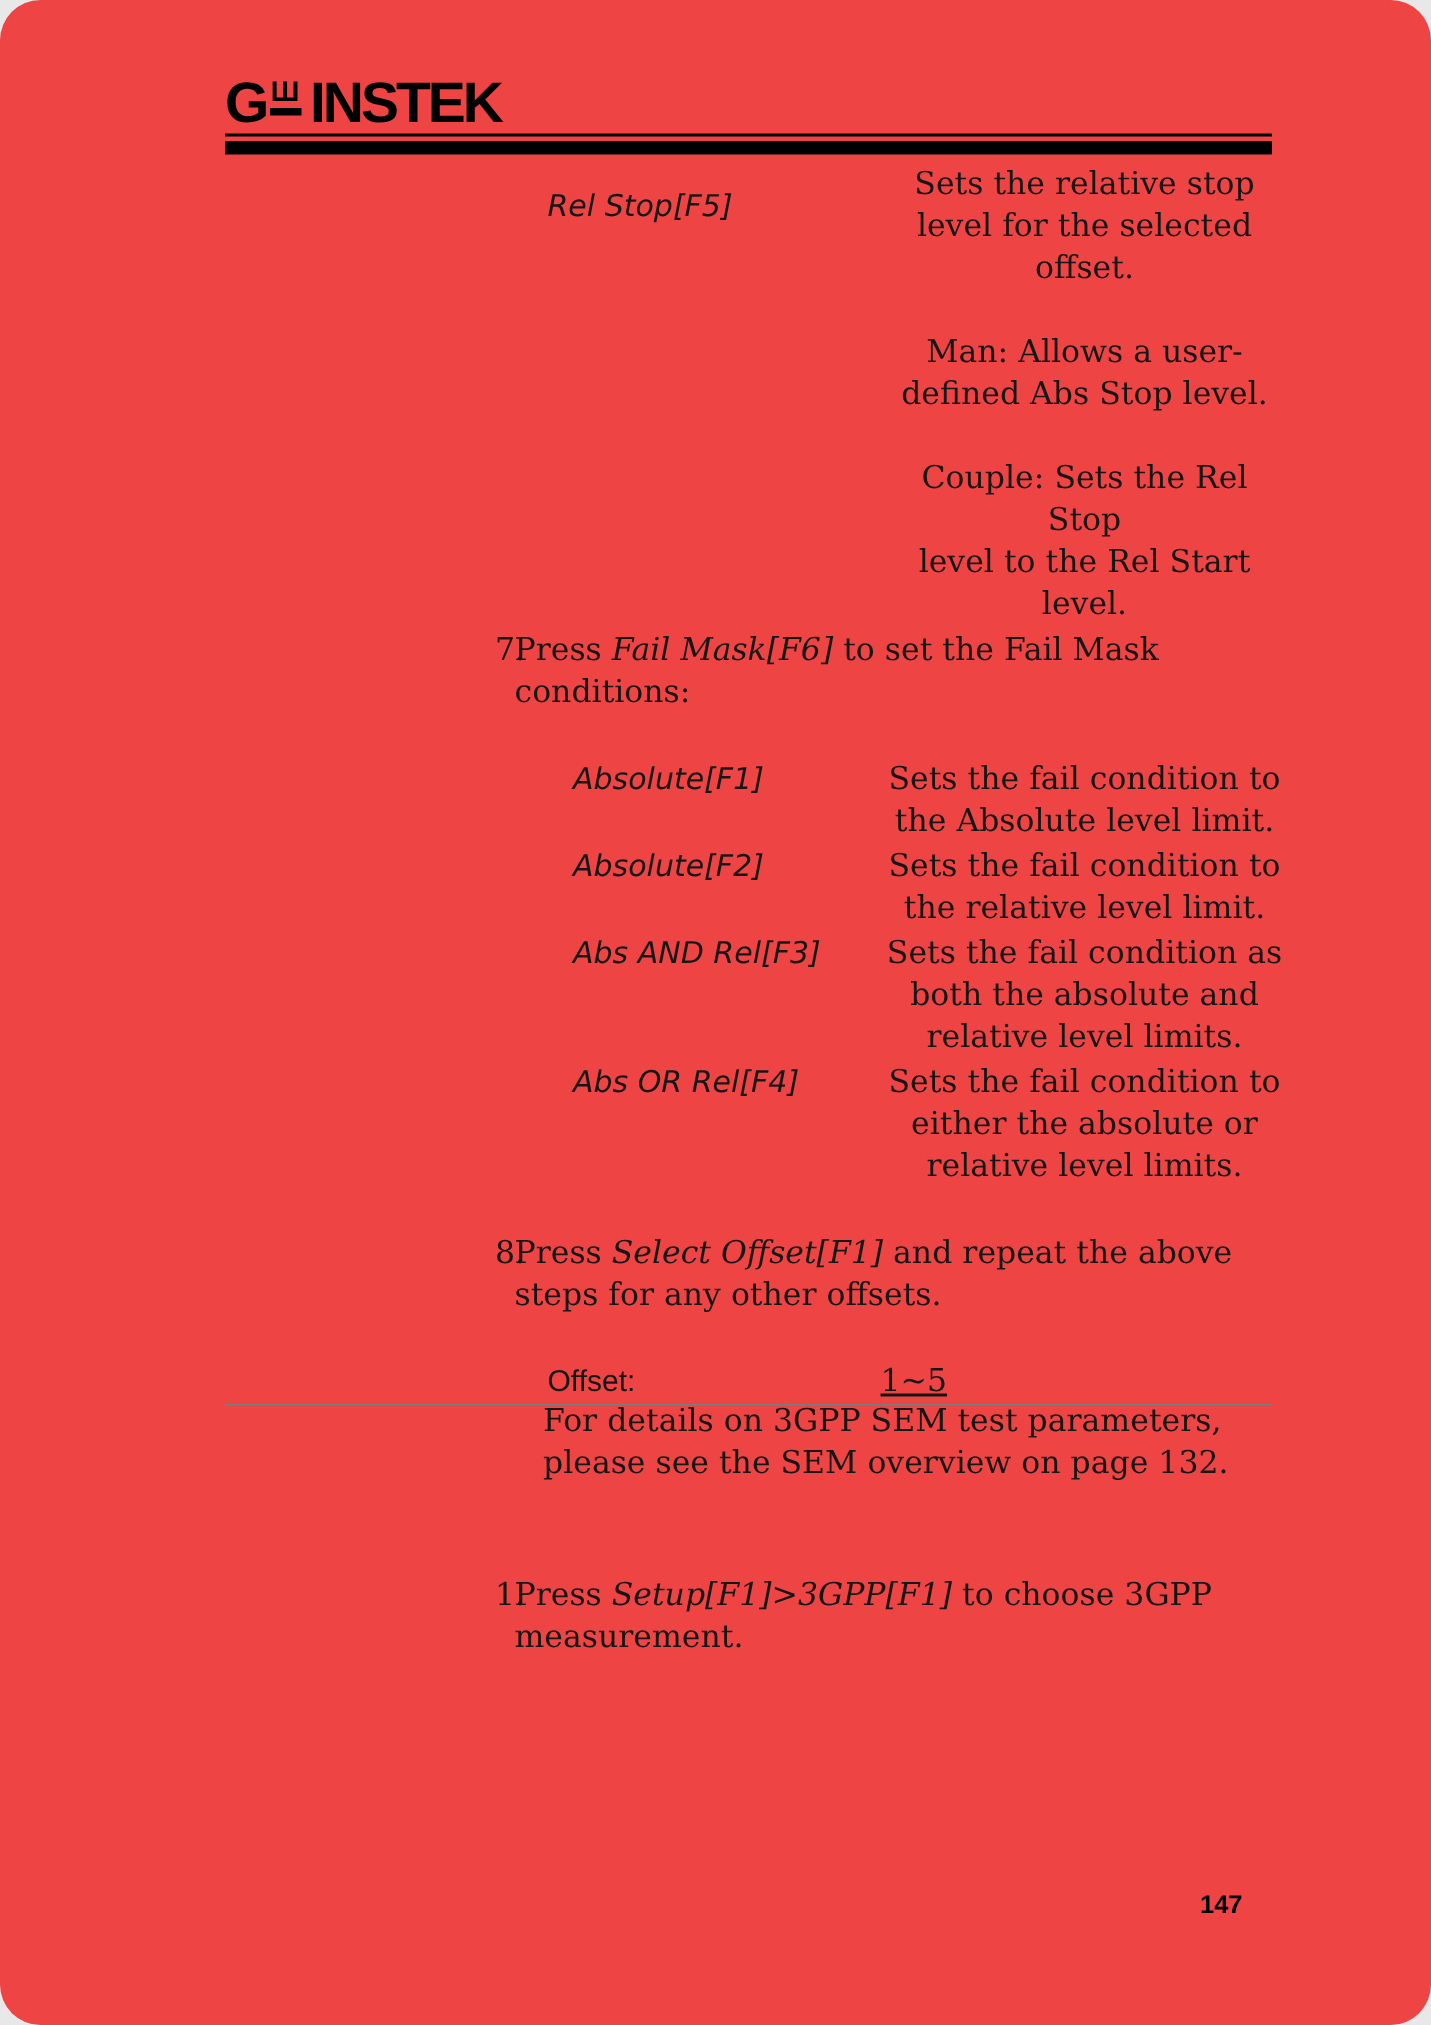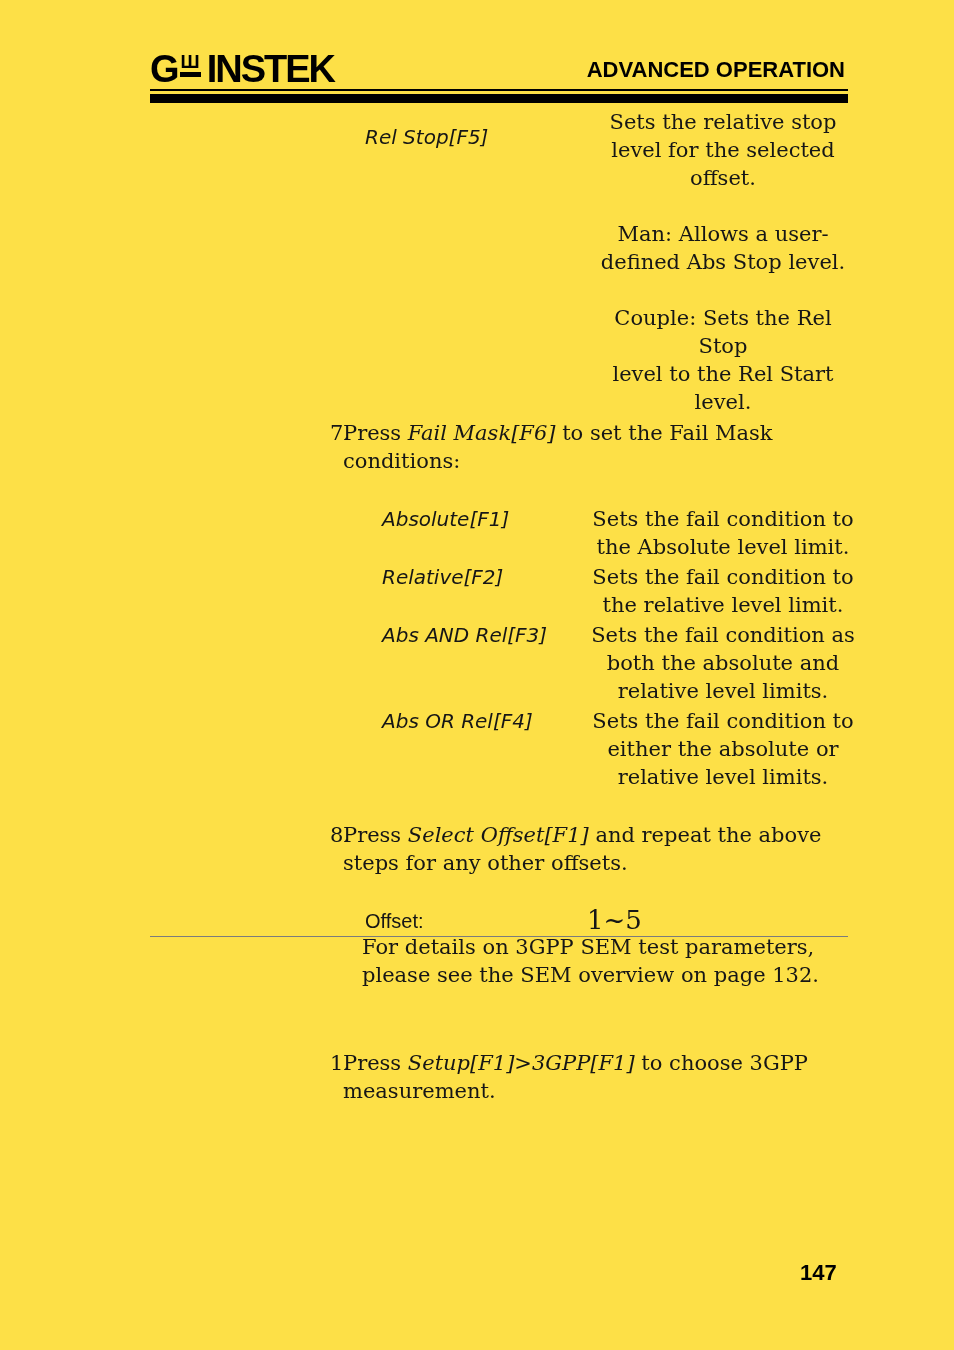--- a/index.html
+++ b/index.html
@@ -1,19 +1,19 @@
 <!DOCTYPE html>
 <html><head>
 <meta charset="utf-8">
 <style>
   html,body { margin:0; padding:0; background:#e8e8e8; }
   .page {
     position:relative; width:954px; height:1350px; margin:0 auto;
-    background:#fde047; overflow:hidden;
-    font-family:"DejaVu Serif", serif; color:#161616;
+    background:#ef4444; overflow:hidden;
+    font-family:"DejaVu Serif", serif; color:#161616;border-radius:27px;
   }
   .pre { white-space:pre-line; }
 
   
   .logo { position:absolute; left:150px; top:49px; white-space:nowrap; }
   .logo-g, .logo-rest {
     font-family:"Liberation Sans", sans-serif; font-weight:bold;
     font-size:38px; line-height:40px; letter-spacing:-2px; color:#000;
   }
   .logo-sh {
@@ -54,48 +54,47 @@
   .failrow { position:relative; margin-bottom:2px; min-height:56px; }
   .failrow .term { position:absolute; left:0; top:0;margin-left:17px; }
   .failrow .desc { margin-left:222px; width:272px; }
 
   
   .offset-row { position:absolute; left:365px; top:906px; width:494px; }
   .offset-label {
     position:absolute; left:0; top:1px;
     font-family:"Liberation Sans", sans-serif; font-size:20px; line-height:28px;
   }
-  .offset-value { margin-left:222px; font-size:26px; line-height:28px; }
+  .offset-value { margin-left:222px; font-size:21px; line-height:28px;text-decoration:underline; }
 
   .divider { position:absolute; left:150px; width:698px; top:936px; height:1px; background:#7c7c7c; }
 
   
   .sidebar-label {
     position:absolute; left:155px; top:967px; width:190px;
     font-family:"Liberation Sans", sans-serif; font-size:20px; line-height:27px;
     color:#1a1a1a;
   }
   .preset-intro { position:absolute; left:362px; top:933px; width:500px; font-size:21px; line-height:28px; }
 
   
   .page-number {
     position:absolute; left:800px; top:1260px;
     font-family:"Liberation Sans", sans-serif; font-weight:bold;
-    font-size:22px; color:#000;
+    font-size:17px; color:#000;
   }
 </style>
 </head>
 <body>
 
 <div class="page">
 
   <div class="logo">
     <span class="logo-g">G</span><span class="logo-sh">Ш</span><span class="logo-rest">INSTEK</span>
   </div>
-  <div class="header-title">ADVANCED OPERATION</div>
   <div class="rule-thin"></div>
   <div class="rule-thick"></div>
 
   <div class="defblock-term term">Rel Stop[F5]</div>
   <div class="defblock-desc body-text pre">Sets the relative stop
 level for the selected
 offset.
 
 Man: Allows a user-
 defined Abs Stop level.
@@ -110,21 +109,21 @@
 conditions:</span></div>
   </div>
 
   <div class="failtable">
     <div class="failrow">
       <span class="term">Absolute[F1]</span>
       <div class="desc body-text pre">Sets the fail condition to
 the Absolute level limit.</div>
     </div>
     <div class="failrow">
-      <span class="term">Relative[F2]</span>
+      <span class="term">Absolute[F2]</span>
       <div class="desc body-text pre">Sets the fail condition to
 the relative level limit.</div>
     </div>
     <div class="failrow">
       <span class="term">Abs AND Rel[F3]</span>
       <div class="desc body-text pre">Sets the fail condition as
 both the absolute and
 relative level limits.</div>
     </div>
     <div class="failrow">

